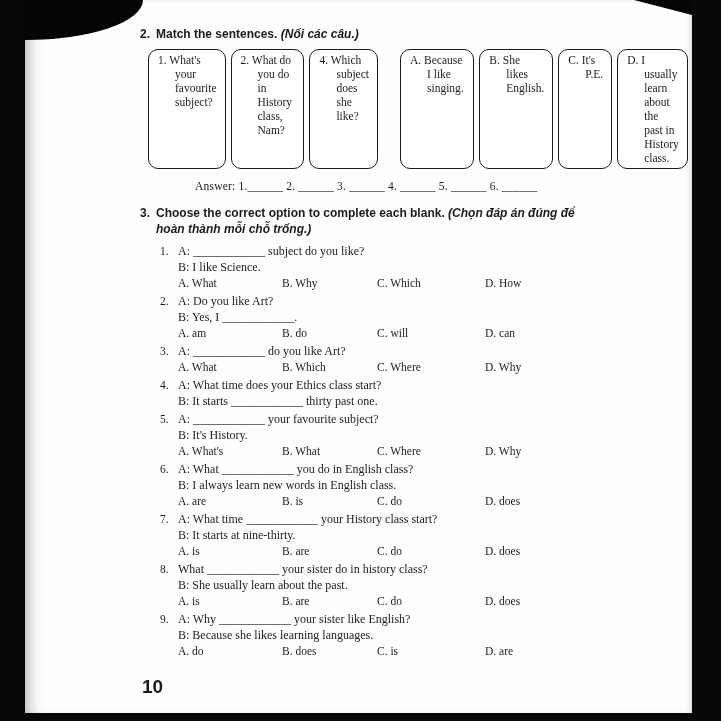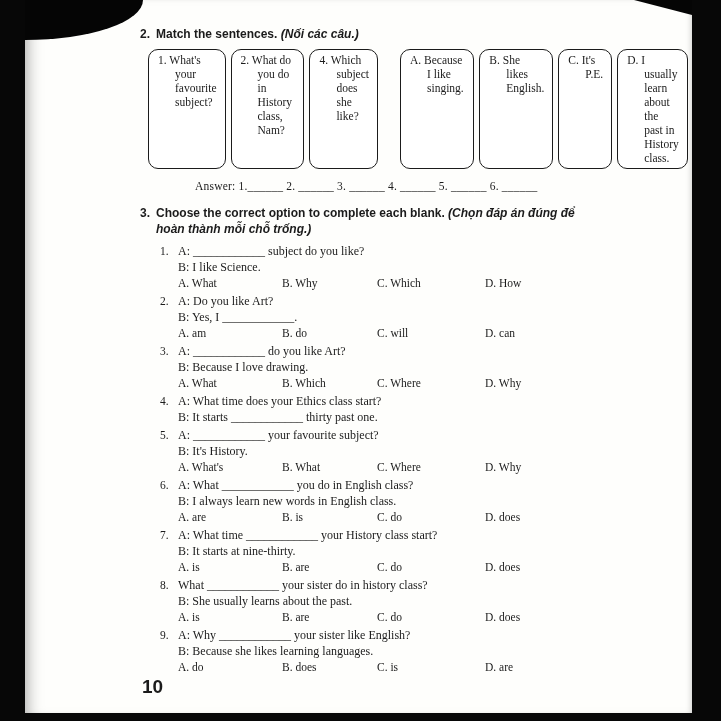--- a/index.html
+++ b/index.html
@@ -131,21 +131,20 @@
             <span>C. will</span>
             <span>D. can</span>
           </div>
         </div>
       </div>
 
       <div class="question">
         <div class="q-num">3.</div>
         <div class="q-body">
           <div class="q-line">A: ____________ do you like Art?</div>
-          <div class="q-line">B: Because I love drawing.</div>
           <div class="q-options">
             <span>A. What</span>
             <span>B. Which</span>
             <span>C. Where</span>
             <span>D. Why</span>
           </div>
         </div>
       </div>
 
       <div class="question">
@@ -195,21 +194,21 @@
             <span>C. do</span>
             <span>D. does</span>
           </div>
         </div>
       </div>
 
       <div class="question">
         <div class="q-num">8.</div>
         <div class="q-body">
           <div class="q-line">What ____________ your sister do in history class?</div>
-          <div class="q-line">B: She usually learns about the past.</div>
+          <div class="q-line">B: She usually learn about the past.</div>
           <div class="q-options">
             <span>A. is</span>
             <span>B. are</span>
             <span>C. do</span>
             <span>D. does</span>
           </div>
         </div>
       </div>
 
       <div class="question">

